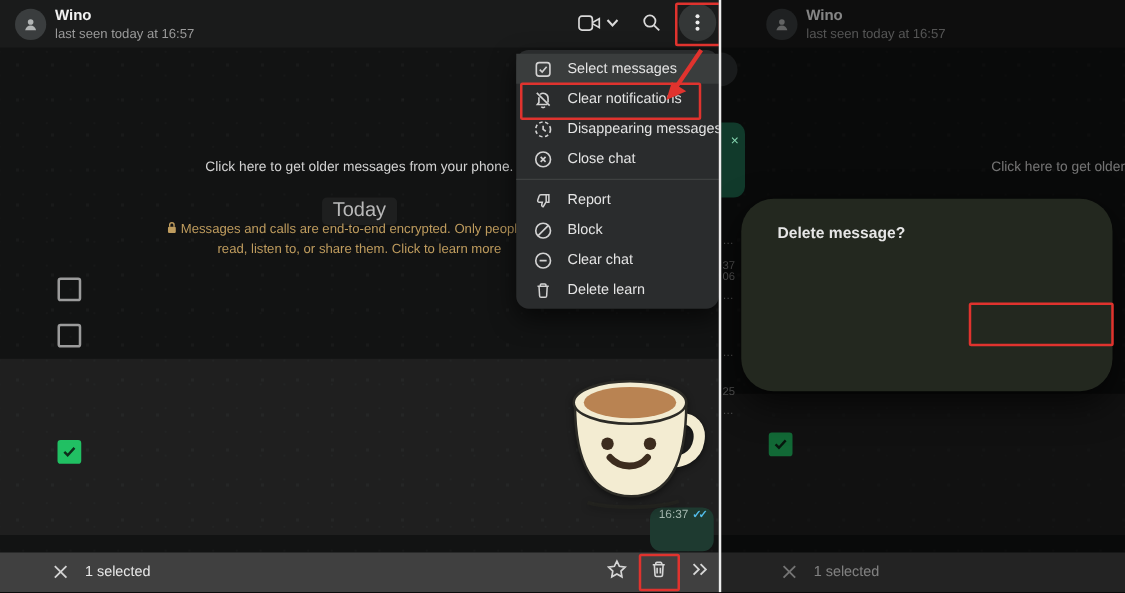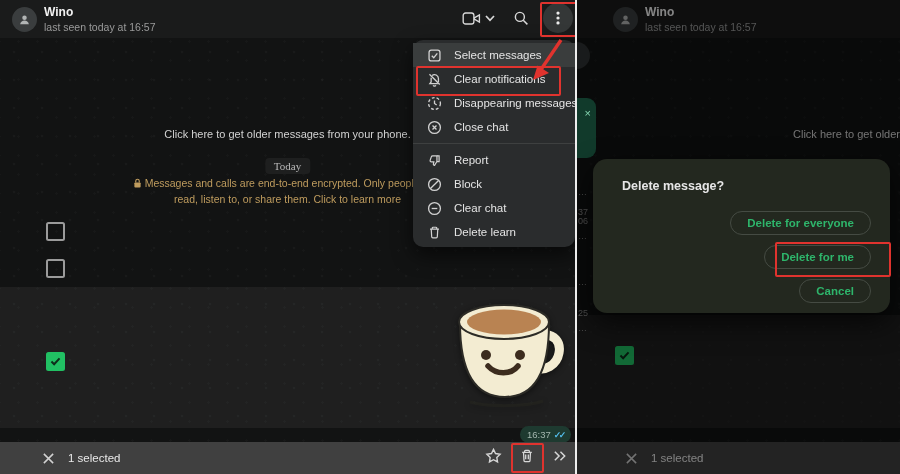--- a/index.html
+++ b/index.html
@@ -20,27 +20,27 @@
   .kebab-circle{width:30px;height:30px;border-radius:50%;background:#343737;}
 
   
   .chat-area{position:absolute;left:0;top:38px;right:0;height:404px;background:#121313;
     background-image:radial-gradient(circle,rgba(255,255,255,.030) 1.4px,transparent 1.6px),
                      radial-gradient(circle,rgba(255,255,255,.020) 1px,transparent 1.2px);
     background-size:28px 28px,19px 19px;background-position:0 0,9px 13px;}
   .sel-band{position:absolute;left:0;right:0;background:rgba(255,255,255,.055);}
   .notice{position:absolute;text-align:center;color:#d2d2d2;font-size:11px;}
   .date-pill{position:absolute;left:50%;transform:translateX(-50%);background:#1e1f1f;
-             color:#b9b9b9;font-size:11px;padding:2px 9px;border-radius:4px;font-family:Liberation Serif, serif;}
+             color:#b9b9b9;font-size:16px;padding:2px 9px;border-radius:4px;}
   .encrypt{position:absolute;left:100px;width:375px;text-align:center;color:#bf9c5e;
            font-size:10.5px;line-height:15px;}
   .cb{position:absolute;width:15px;height:15px;border:2px solid #9b9b9b;border-radius:2.5px;}
   .cb.checked{border-color:#21c063;background:#21c063;display:flex;align-items:center;justify-content:center;}
-  .time-pill{position:absolute;height:17px;display:flex;align-items:center;gap:3px;
-             background:#1e3a30;border-radius:9px;padding:0 7px;margin-top:20px;}
+  .time-pill{position:absolute;height:35px;display:flex;align-items:flex-start;gap:3px;
+             background:#1e3a30;border-radius:9px;padding:0 7px;}
   .time-pill .t{font-size:9.5px;color:#a3b6ae;}
   .time-pill .ck{font-size:9px;color:#53bdeb;letter-spacing:-2.5px;font-weight:bold;}
 
   
   .bottom-bar{position:absolute;left:0;right:0;bottom:0;height:32px;background:#404040;z-index:6;}
   .bar-x{position:absolute;left:42px;top:9px;}
   .bar-count{position:absolute;left:68px;top:10px;font-size:11.5px;color:#e9e9e9;}
   .bar-icon{position:absolute;top:50%;transform:translateY(-50%);color:#d6d6d6;}
 
   
@@ -48,21 +48,21 @@
                 border-radius:10px;box-shadow:0 8px 20px rgba(0,0,0,.6);padding:3px 0;z-index:20;}
   .menu-item{display:flex;align-items:center;gap:12px;height:24px;padding:0 0 0 14px;
              color:#e4e4e4;font-size:11.5px;white-space:nowrap;}
   .menu-item.highlight{background:#3a3d3d;}
   .menu-item svg{flex:0 0 auto;}
   .menu-divider{height:1px;background:#3e4040;margin:4px 0;}
 
   
   .dim-overlay{position:absolute;inset:0;background:rgba(0,0,0,.45);z-index:10;}
   .dialog{position:absolute;left:16px;top:159px;width:297px;height:154px;background:#23281f;
-          border-radius:14px;box-shadow:0 10px 28px rgba(0,0,0,.65);z-index:15;}
+          border-radius:26px;box-shadow:0 10px 28px rgba(0,0,0,.65);z-index:15;}
   .dialog-title{position:absolute;left:29px;top:20px;font-size:12.5px;color:#e6e6e6;font-weight:bold;}
   .dialog-btns{position:absolute;right:19px;top:52px;display:flex;flex-direction:column;
                align-items:flex-end;gap:10px;}
   .pill-btn{border:1px solid #454b43;border-radius:15px;padding:5px 16px;background:transparent;
             color:#2eb56b;font-size:11.5px;font-weight:bold;font-family:"Liberation Sans",sans-serif;}
 
   
   .edge-frag{position:absolute;font-size:9px;color:#8d8d8d;z-index:2;}
   .toast{position:absolute;left:-8px;top:98px;width:27px;height:60px;background:#113a2b;
          border-radius:9px;z-index:12;}
@@ -302,23 +302,18 @@
     </div>
 
     <div class="dim-overlay"></div>
 
     <div class="toast">
       <span class="x">×</span>
     </div>
 
     <div class="dialog">
       <div class="dialog-title">Delete message?</div>
-      <div class="dialog-btns">
-        <button class="pill-btn">Delete for everyone</button>
-        <button class="pill-btn">Delete for me</button>
-        <button class="pill-btn">Cancel</button>
-      </div>
     </div>
 
     <div class="ann" style="left:198px;top:242px;width:112px;height:31px;"></div>
   </div>
 
 </div>
 
 </body></html>

